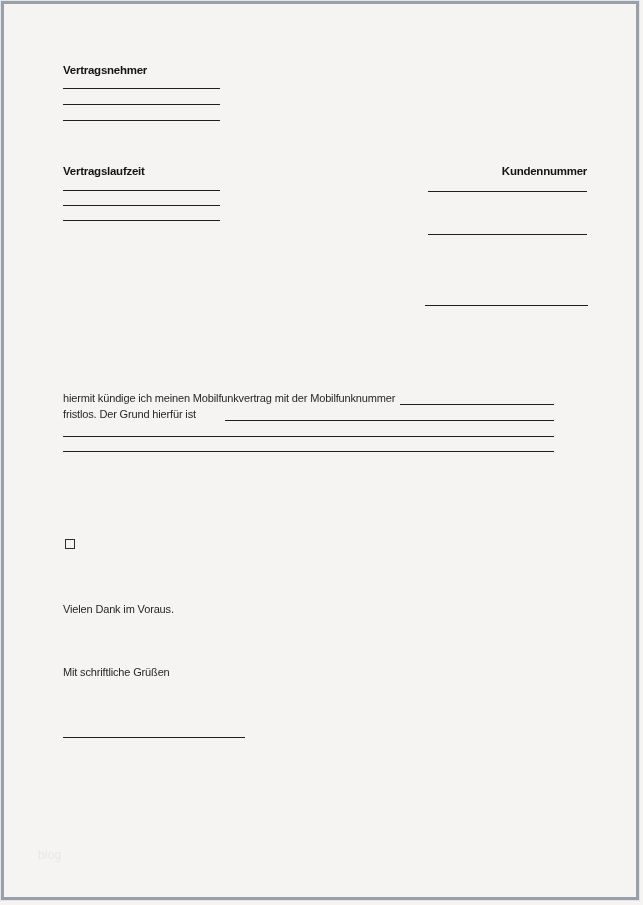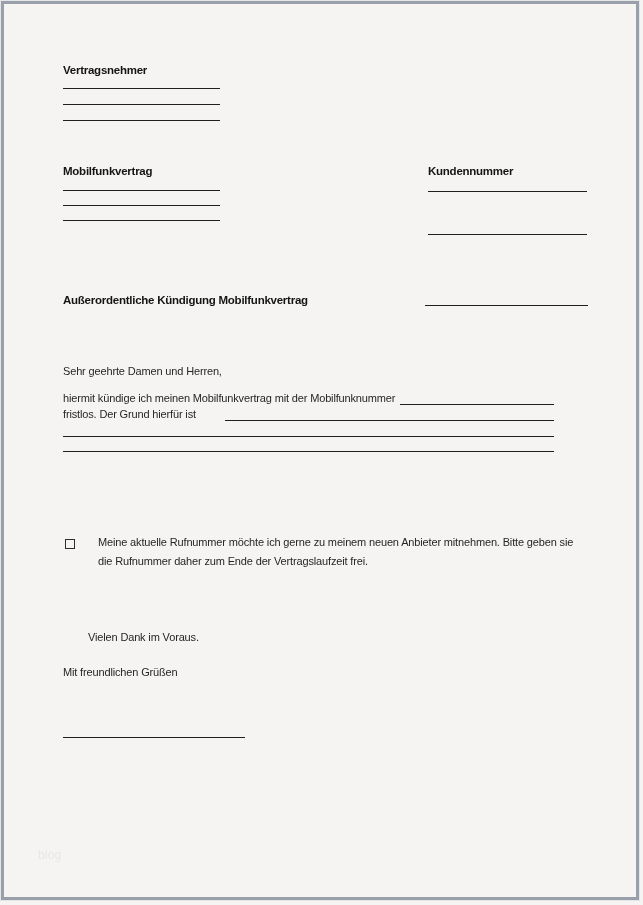--- a/index.html
+++ b/index.html
@@ -34,20 +34,21 @@
     color: #262626;
     letter-spacing: -0.15px;
   }
   .b {
     font-weight: bold;
     color: #141414;
     font-size: 11.5px;
     letter-spacing: -0.25px;
   }
   .right {
+    text-align: right;
   }
   .rule {
     position: absolute;
     height: 0;
     border-bottom: 1.5px solid #1f1f1f;
   }
   .row {
     position: absolute;
     display: flex;
     align-items: flex-end;
@@ -82,49 +83,46 @@
 <body>
 
 <div class="paper">
   <div class="frame"></div>
 
   <div class="t b" style="left:63px; top:61px;">Vertragsnehmer</div>
   <div class="rule" style="left:63px; top:88px; width:157px;"></div>
   <div class="rule" style="left:63px; top:104px; width:157px;"></div>
   <div class="rule" style="left:63px; top:120px; width:157px;"></div>
 
-  <div class="t b" style="left:63px; top:162px;">Mobilfunkvertrag</div>
+  <div class="t b" style="left:63px; top:162px;">Vertragslaufzeit</div>
   <div class="rule" style="left:63px; top:190px; width:157px;"></div>
   <div class="rule" style="left:63px; top:205px; width:157px;"></div>
   <div class="rule" style="left:63px; top:220px; width:157px;"></div>
 
   <div class="t b right" style="left:428px; top:162px; width:159px;">Kundennummer</div>
   <div class="rule" style="left:428px; top:191px; width:159px;"></div>
 
   <div class="rule" style="left:428px; top:234px; width:159px;"></div>
 
-  <div class="t b" style="left:63px; top:291px;">Außerordentliche Kündigung Mobilfunkvertrag</div>
   <div class="rule" style="left:425px; top:305px; width:163px;"></div>
 
-  <div class="t" style="left:63px; top:362px;">Sehr geehrte Damen und Herren,</div>
 
   <div class="row" style="left:63px; top:391px; width:491px;">
     <span class="txt">hiermit kündige ich meinen Mobilfunkvertrag  mit der Mobilfunknummer</span>
     <span class="fill"></span>
   </div>
   <div class="row" style="left:63px; top:407px; width:491px;gap:24px;">
     <span class="txt">fristlos. Der Grund hierfür ist</span>
     <span class="fill"></span>
   </div>
   <div class="rule" style="left:63px; top:436px; width:491px;"></div>
   <div class="rule" style="left:63px; top:451px; width:491px;"></div>
 
 
   <div class="checkbox" style="left:65px; top:539px;"></div>
-  <div class="t" style="left:98px; top:533px; width:484px;">Meine aktuelle Rufnummer möchte ich gerne zu meinem neuen Anbieter mitnehmen. Bitte geben sie die Rufnummer daher zum Ende der Vertragslaufzeit frei.</div>
 
-  <div class="t" style="left:63px; top:628px;margin-left:25px;">Vielen Dank im Voraus.</div>
-  <div class="t" style="left:63px; top:663px;">Mit freundlichen Grüßen</div>
+  <div class="t" style="left:63px; top:600px;">Vielen Dank im Voraus.</div>
+  <div class="t" style="left:63px; top:663px;">Mit schriftliche Grüßen</div>
 
   <div class="rule" style="left:63px; top:737px; width:182px;"></div>
 
   <div class="watermark" style="left:38px; top:848px;">blog</div>
 </div>
 
 </body></html>

